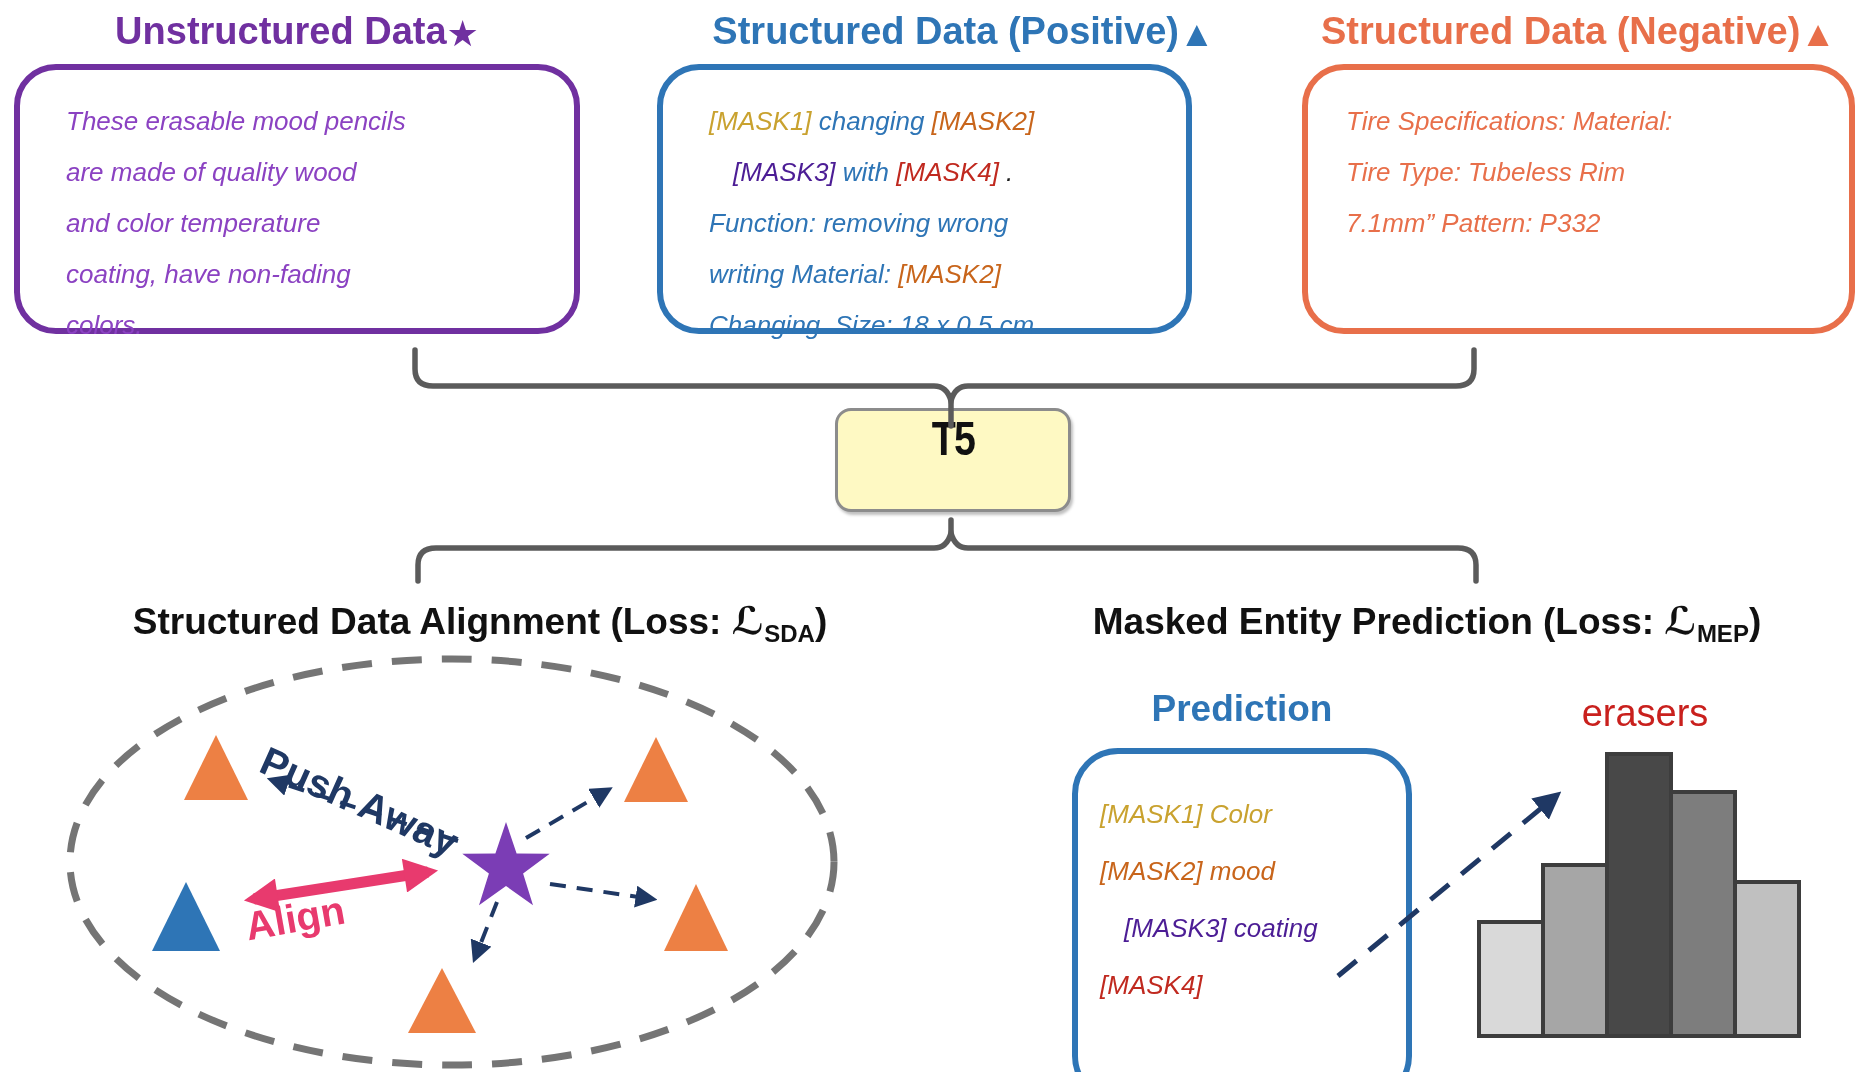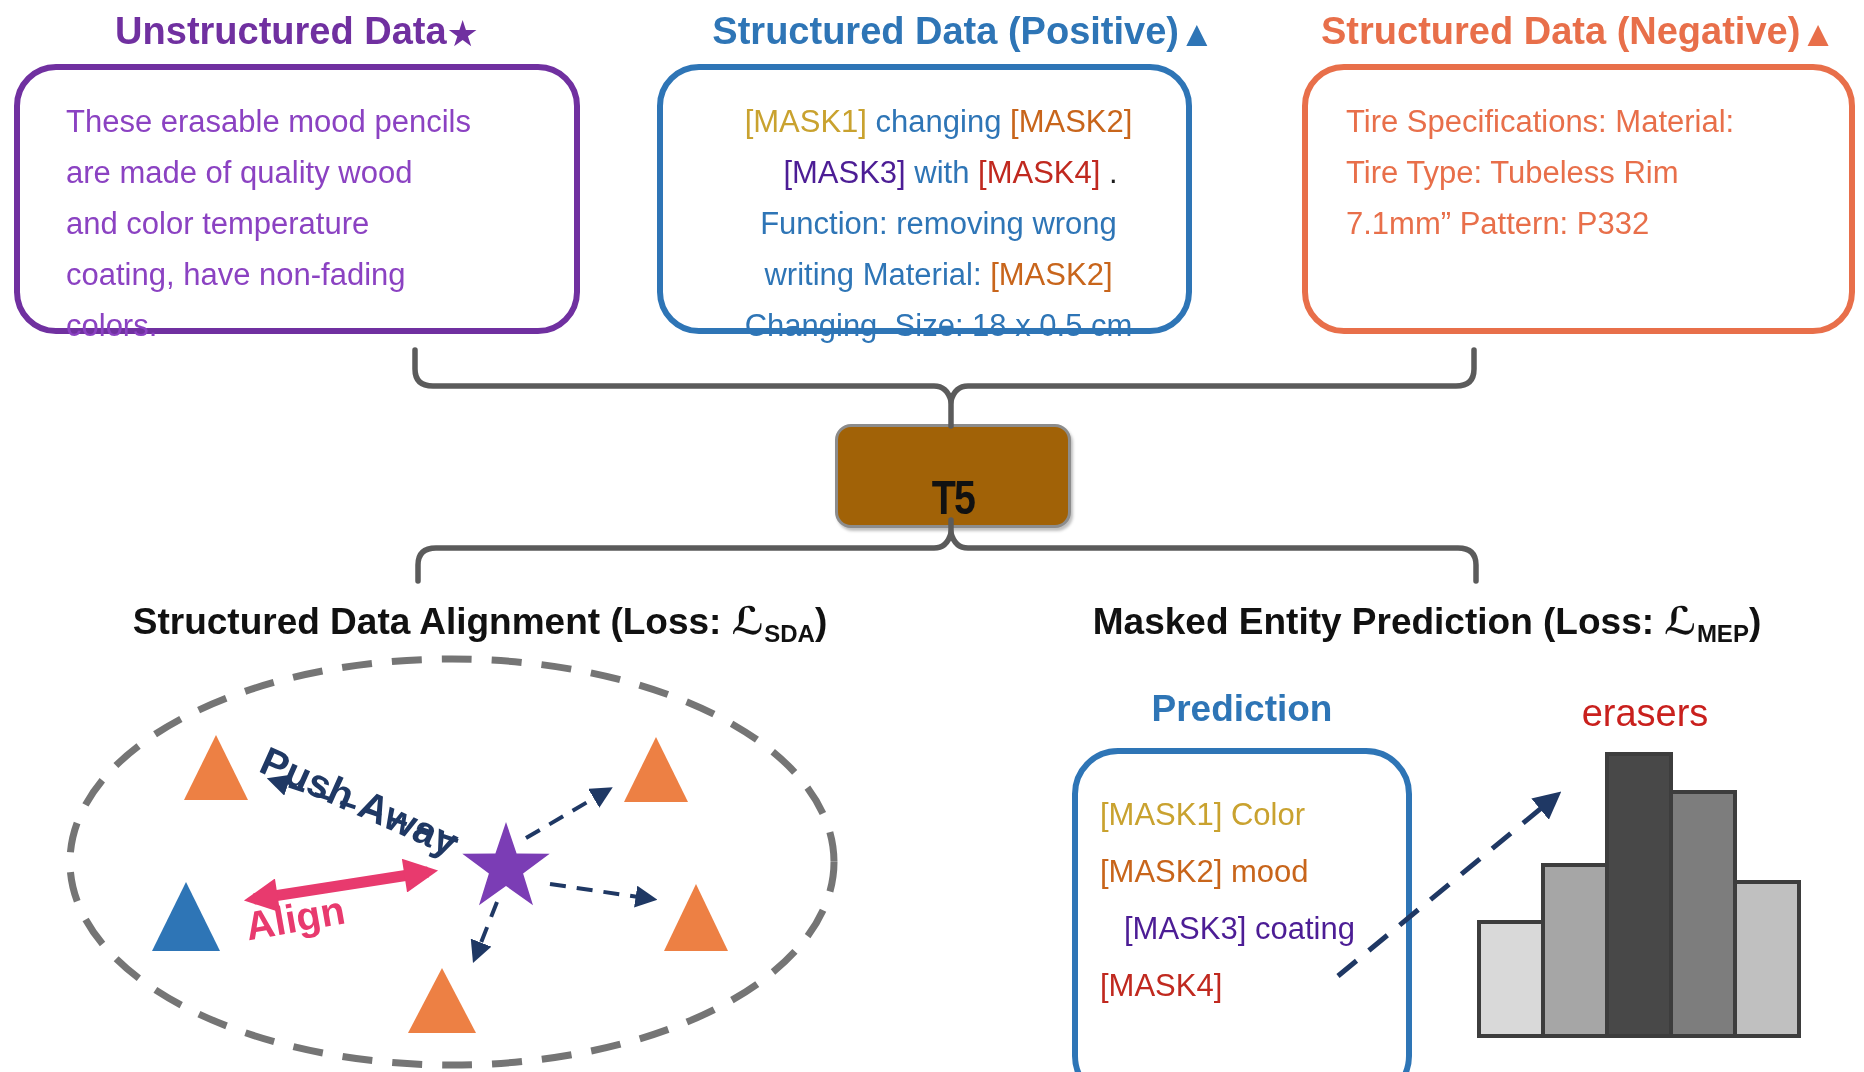--- a/index.html
+++ b/index.html
@@ -5,39 +5,39 @@
   html,body{margin:0;padding:0;background:#ffffff;}
   body{font-family:"Liberation Sans","DejaVu Sans",sans-serif;}
   .canvas{position:relative;width:1864px;height:1072px;overflow:hidden;background:#fff;}
 
   
   .box-title{position:absolute;top:6px;height:50px;text-align:center;
     font-size:38px;font-weight:bold;white-space:nowrap;line-height:50px;}
   .title-icon{font-size:36px;vertical-align:-2px;}
   .data-box{position:absolute;top:64px;height:270px;border-radius:42px;
     box-sizing:border-box;padding:26px 18px 0 46px;}
-  .box-line{font-size:31px;line-height:51px;white-space:pre-wrap;}
+  .box-line{font-size:26px;line-height:51px;white-space:pre-wrap;font-style:italic;}
   .purple-box{border:6px solid #7030A0;color:#8B42C2;}
   .blue-box{border:6px solid #2E75B6;color:#2E75B6;}
   .orange-box{border:6px solid #E86F4A;color:#E86F4A;}
   .purple-title{color:#7030A0;text-align:center;}
   .blue-title{color:#2E75B6;}
   .orange-title{color:#E86F4A;}
 
   .gold{color:#C9A22F;}
   .blue-text{color:#2E75B6;}
   .orange2{color:#C8651B;}
   .red-orange{color:#4c1d95;margin-left:24px;}
   .dark-red{color:#C0291F;}
   .black-text{color:#1b1b1b;}
 
   
-  .t5-box{position:absolute;left:835px;top:424px;width:230px;height:98px;
-    background:#a16207;border:3px solid #8C8C8C;border-radius:16px;
-    display:flex;align-items:flex-end;justify-content:center;
+  .t5-box{position:absolute;left:835px;top:408px;width:230px;height:98px;
+    background:#fef9c3;border:3px solid #8C8C8C;border-radius:16px;
+    display:flex;align-items:flex-start;justify-content:center;
     box-shadow:2px 3px 3px rgba(0,0,0,0.25);}
   .t5-box span{font-size:48px;font-weight:bold;color:#111;
     display:inline-block;transform:scaleX(0.82);letter-spacing:-2px;}
 
   
   .section-heading{position:absolute;top:595px;height:52px;font-size:37px;
     font-weight:bold;color:#111;text-align:center;white-space:nowrap;line-height:52px;}
   .loss-symbol{font-family:"DejaVu Sans",sans-serif;font-size:38px;}
   .section-heading sub{font-size:24px;font-weight:bold;vertical-align:-8px;line-height:0;}
 
@@ -81,21 +81,21 @@
     <div class="box-line">These erasable mood pencils</div>
     <div class="box-line">are made of quality wood</div>
     <div class="box-line">and color temperature</div>
     <div class="box-line">coating, have non-fading</div>
     <div class="box-line">colors.</div>
   </div>
 
   <div class="box-title blue-title" style="left:696px;width:535px;">
     <span>Structured Data (Positive)</span><span class="title-icon">▲</span>
   </div>
-  <div class="data-box blue-box" style="left:657px;width:535px;text-align:center;">
+  <div class="data-box blue-box" style="left:657px;width:535px;">
     <div class="box-line"><span class="gold">[MASK1]</span><span class="blue-text"> changing </span><span class="orange2">[MASK2]</span></div>
     <div class="box-line"><span class="red-orange">[MASK3]</span><span class="blue-text"> with </span><span class="dark-red">[MASK4]</span><span class="black-text"> .</span></div>
     <div class="box-line blue-text">Function: removing wrong</div>
     <div class="box-line"><span class="blue-text">writing Material: </span><span class="orange2">[MASK2]</span></div>
     <div class="box-line blue-text">Changing  Size: 18 x 0.5 cm</div>
   </div>
 
   <div class="box-title orange-title" style="left:1302px;width:553px;">
     <span>Structured Data (Negative)</span><span class="title-icon">▲</span>
   </div>

